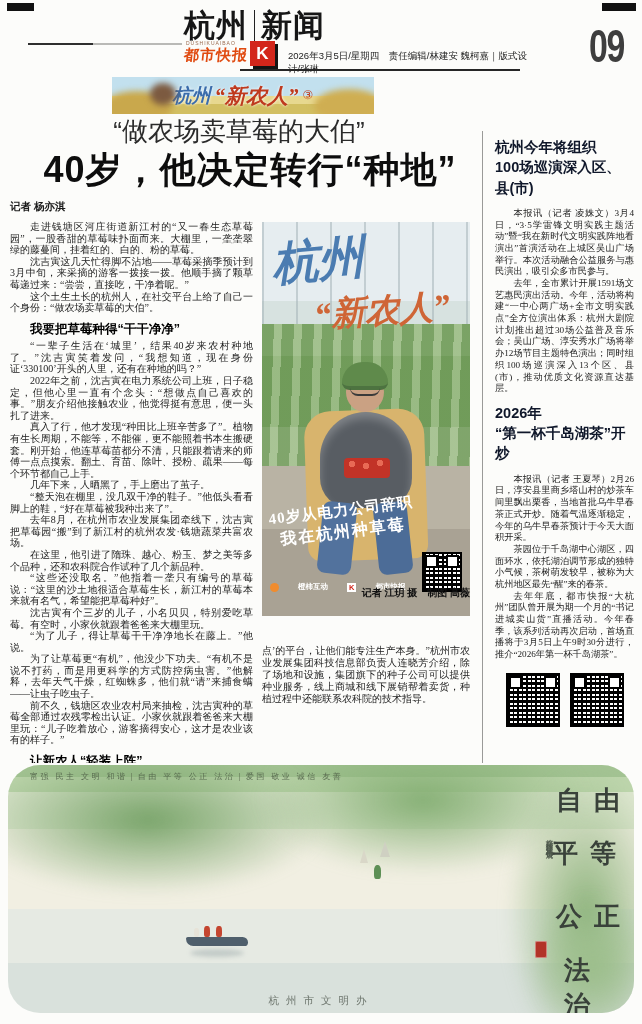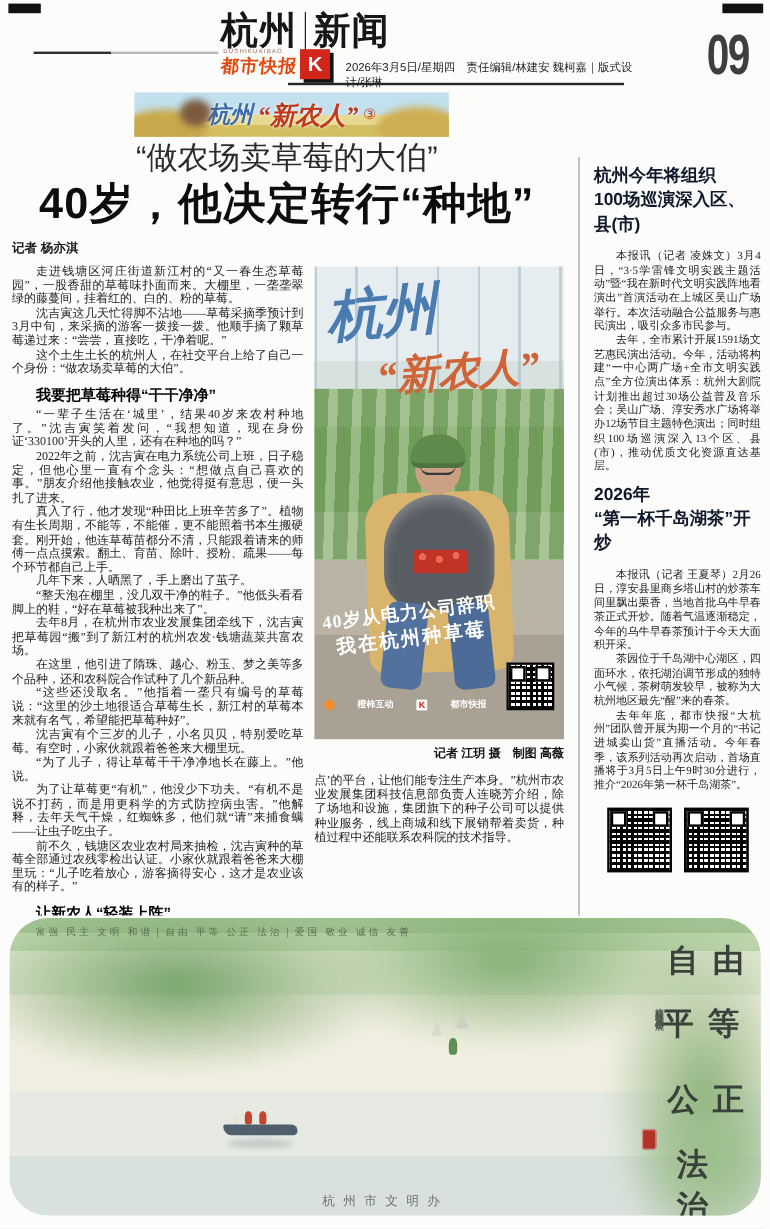--- a/index.html
+++ b/index.html
@@ -29,34 +29,34 @@
   .banner{position:absolute;left:112px;top:77px;width:262px;height:37px;overflow:hidden;
       background:linear-gradient(180deg,#c2e0ee 0 52%,#e7d88f 52% 74%,#d2bf62 74% 100%);
       display:flex;align-items:center;justify-content:center;gap:4px;}
   .banner .blob{position:absolute;border-radius:50%;filter:blur(3px);}
   .banner-hz{font-weight:900;font-style:italic;font-size:19px;color:#3a6cab;text-shadow:0 0 3px #fff;}
   .banner-xnr{font-weight:900;font-style:italic;font-size:21px;color:#bf3a1e;text-shadow:0 0 3px #fff;}
   .banner-num{font-size:12px;color:#bf3a1e;}
   
   .kicker{position:absolute;left:0;top:114px;width:478px;text-align:center;
       font-family:"Liberation Sans",sans-serif;font-weight:500;font-size:26px;color:#2b2b2b;}
-  .headline{position:absolute;left:0;top:146px;width:478px;text-align:center;
+  .headline{position:absolute;left:11px;top:146px;width:478px;text-align:center;
       font-family:"Liberation Sans",sans-serif;font-weight:900;font-size:36px;color:#0d0d0d;letter-spacing:1px;}
   .byline{position:absolute;left:10px;top:200px;font-family:"Liberation Sans",sans-serif;
       font-weight:700;font-size:10.5px;color:#1a1a1a;}
   
   .col-left{position:absolute;left:10px;top:221px;width:243px;height:542px;overflow:hidden;
       font-size:10px;line-height:1.16;}
   .col-left p,.cont p{margin:0;text-indent:2em;text-align:justify;}
   .subhead{font-family:"Liberation Sans",sans-serif;font-weight:700;font-size:12.5px;color:#000;
       margin:8px 0 4px 20px;}
   .cont{position:absolute;left:262px;top:645px;width:208px;height:116px;overflow:hidden;
       font-size:10px;line-height:1.2;}
   .cont p:first-child{text-indent:0;}
-  .photo-caption{position:absolute;left:262px;top:621px;width:208px;text-align:right;
+  .photo-caption{position:absolute;left:262px;top:586px;width:208px;text-align:right;
       font-family:"Liberation Sans",sans-serif;font-weight:700;font-size:10px;color:#111;}
   
   .photo{position:absolute;left:262px;top:222px;width:208px;height:394px;overflow:hidden;
       background:linear-gradient(180deg,#e6edf0 0 20%,#d7e2e0 20% 26%,#9cbb86 26% 34%,#86ab6d 34% 52%,
       #a8c094 52% 62%,#b9b3a4 62% 78%,#a9a294 78% 100%);}
   .rows{position:absolute;left:0;top:26%;width:100%;height:36%;
       background:repeating-linear-gradient(92deg,#5f8f4a 0 12px,#a9c796 12px 20px);opacity:.55;}
   .ghframe{position:absolute;left:0;top:0;width:100%;height:26%;
       background:repeating-linear-gradient(90deg,rgba(160,175,180,.5) 0 2px,transparent 2px 34px);}
   .ph-hz{position:absolute;left:10px;top:16px;font-weight:900;font-style:italic;font-size:46px;

